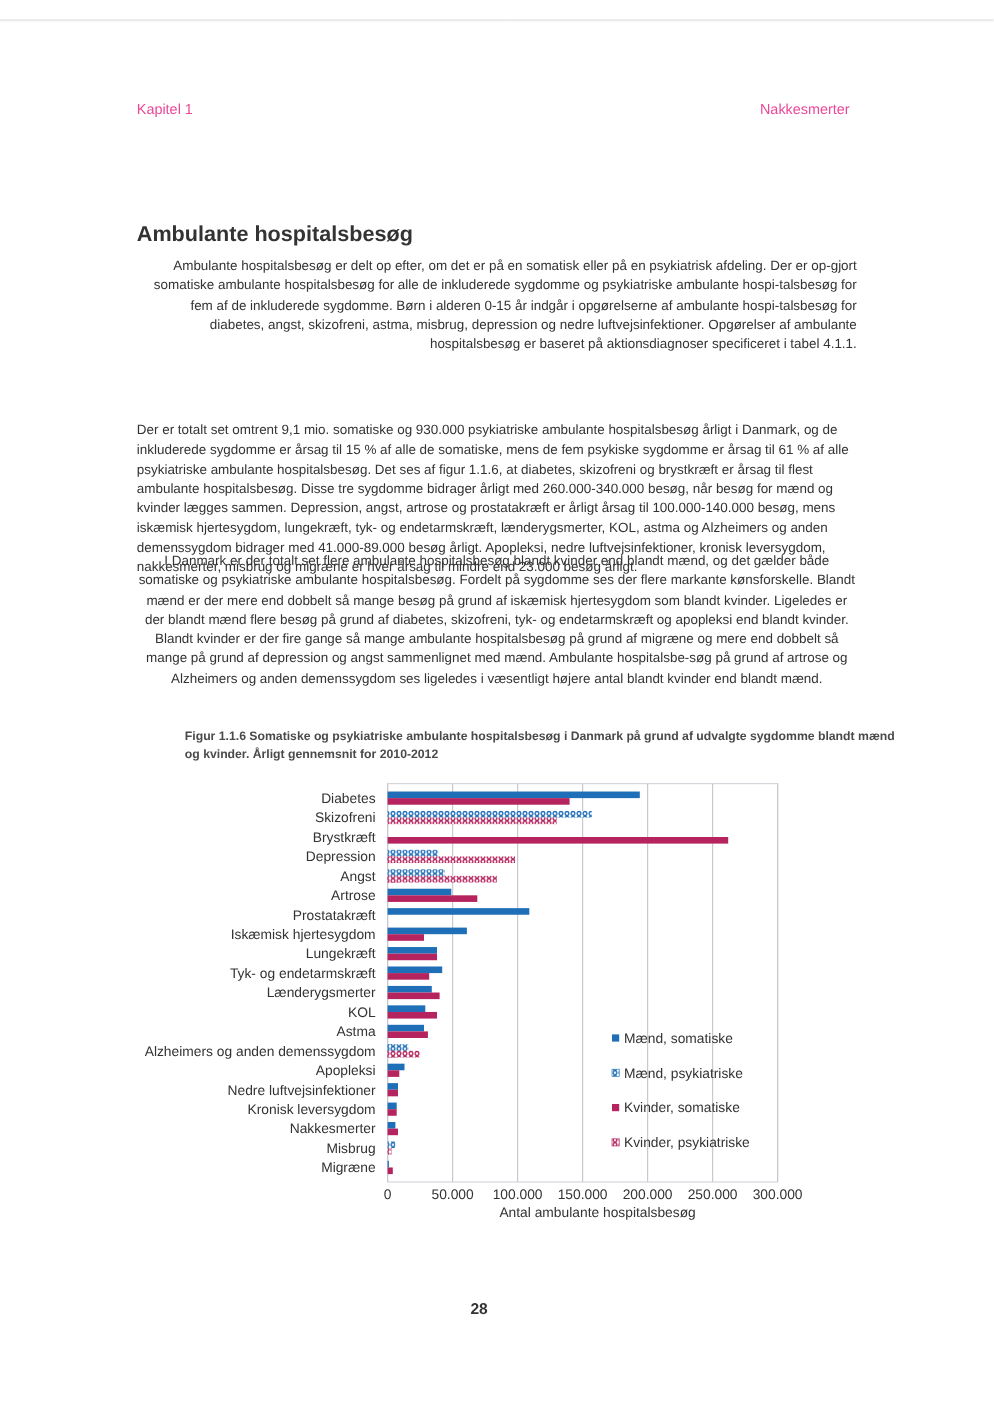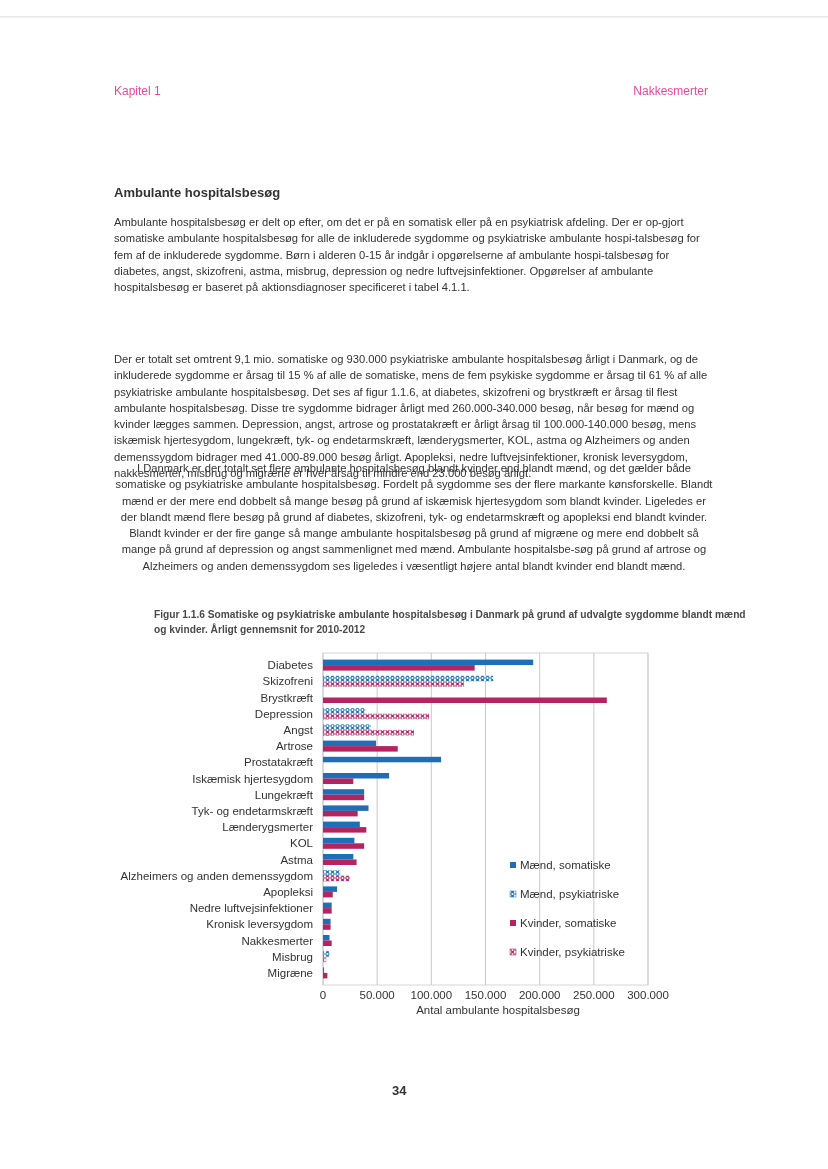--- a/index.html
+++ b/index.html
@@ -1,23 +1,23 @@
 <!DOCTYPE html>
 <html><head>
 <meta charset="utf-8">
 <style>
   html, body { margin:0; padding:0; background:#ffffff; }
   body { width:828px; height:1169px; position:relative; overflow:hidden; font-family:"Liberation Sans", sans-serif; color:#222; }
   .topline { position:absolute; left:0; top:16px; width:828px; height:2px; background:linear-gradient(#e4e4e4,#f3f3f3); }
   .hdr { position:absolute; top:84px; font-size:12px; color:#ec4899; }
   .hdr-left { left:114px; }
   .hdr-right { right:120px; }
-  .h2 { position:absolute; left:114px; top:185px; font-size:13px; font-weight:bold; color:#333; }
+  .h2 { position:absolute; left:114px; top:185px; font-size:18px; font-weight:bold; color:#333; }
   .para { position:absolute; left:114px; width:600px; font-size:11.2px; line-height:16.3px; color:#333; }
-  .p1 { top:214px; }
+  .p1 { top:214px;text-align:right; }
   .p2 { top:306px;margin-top:45px; }
   .p3 { top:460px;text-align:center; }
   .caption { position:absolute; left:106px; top:607px; width:600px; font-size:10.2px; line-height:15px; font-weight:bold; color:#4a4a4a;margin-left:48px; }
   .chart { position:absolute; left:0; top:0; width:828px; height:1169px; }
   .pagenum { position:absolute; left:392px; top:1083px; font-size:13px; font-weight:bold; color:#333; }
 </style>
 </head>
 <body>
 
 <div class="topline"></div>
@@ -137,13 +137,13 @@
       <text x="520" y="869" font-size="11.5" fill="#333" font-family="Liberation Sans, sans-serif">Mænd, somatiske</text>
       <rect x="510" y="891" width="6" height="6" fill="url(#dots-blue)" stroke="#1f6fb8" stroke-width="0.5"></rect>
       <text x="520" y="898" font-size="11.5" fill="#333" font-family="Liberation Sans, sans-serif">Mænd, psykiatriske</text>
       <rect x="510" y="920" width="6" height="6" fill="#b5245e" stroke="none" stroke-width="0.5"></rect>
       <text x="520" y="927" font-size="11.5" fill="#333" font-family="Liberation Sans, sans-serif">Kvinder, somatiske</text>
       <rect x="510" y="949" width="6" height="6" fill="url(#dots-red)" stroke="#b5245e" stroke-width="0.5"></rect>
       <text x="520" y="956" font-size="11.5" fill="#333" font-family="Liberation Sans, sans-serif">Kvinder, psykiatriske</text>
     </g>
 </svg>
 
-<div class="pagenum">34</div>
+<div class="pagenum">28</div>
 
 </body></html>

